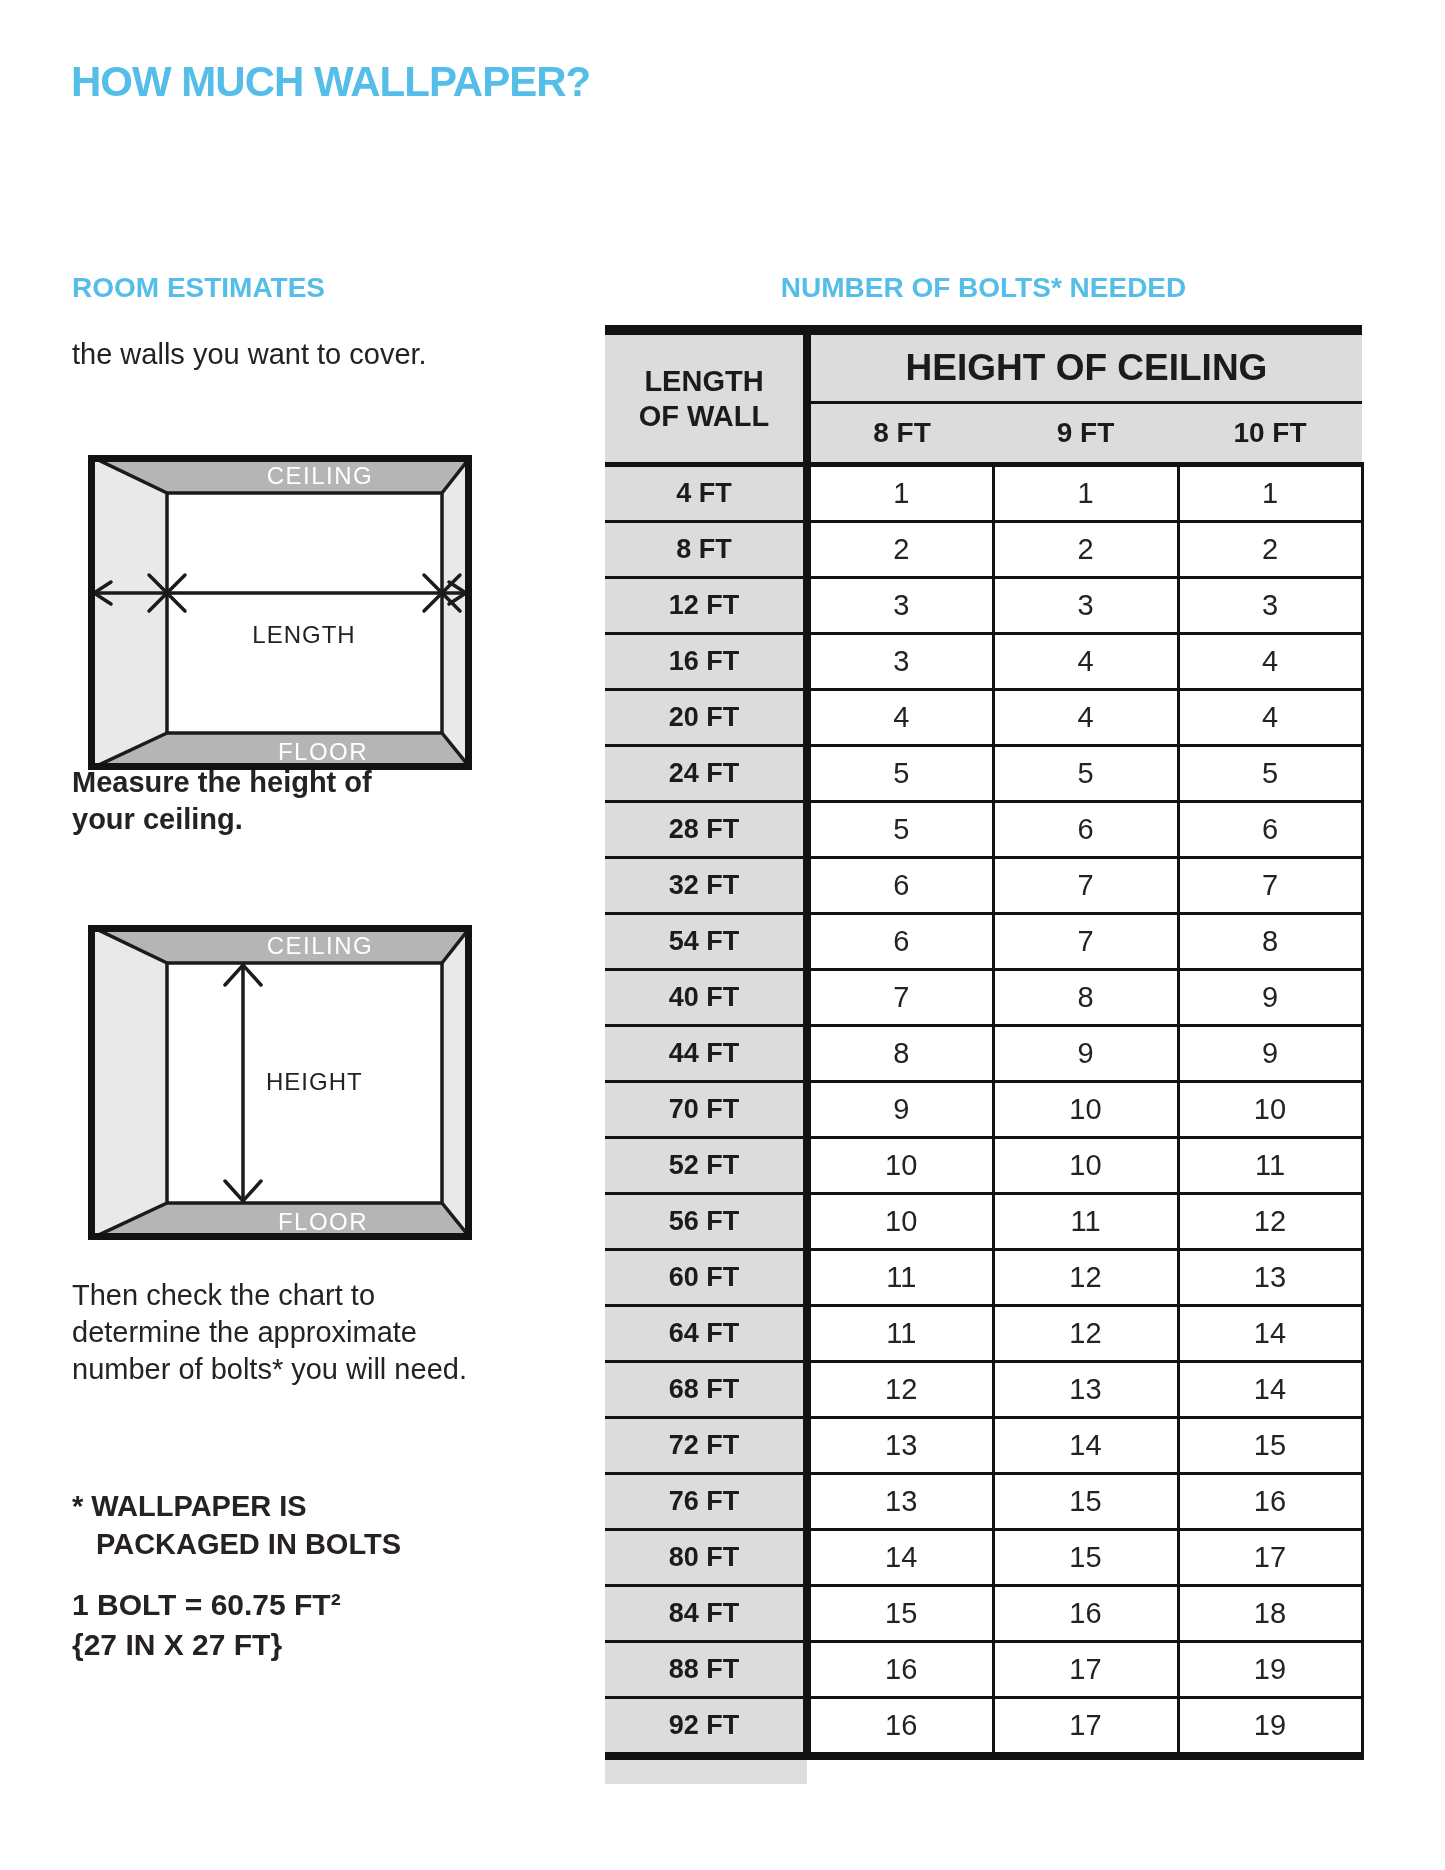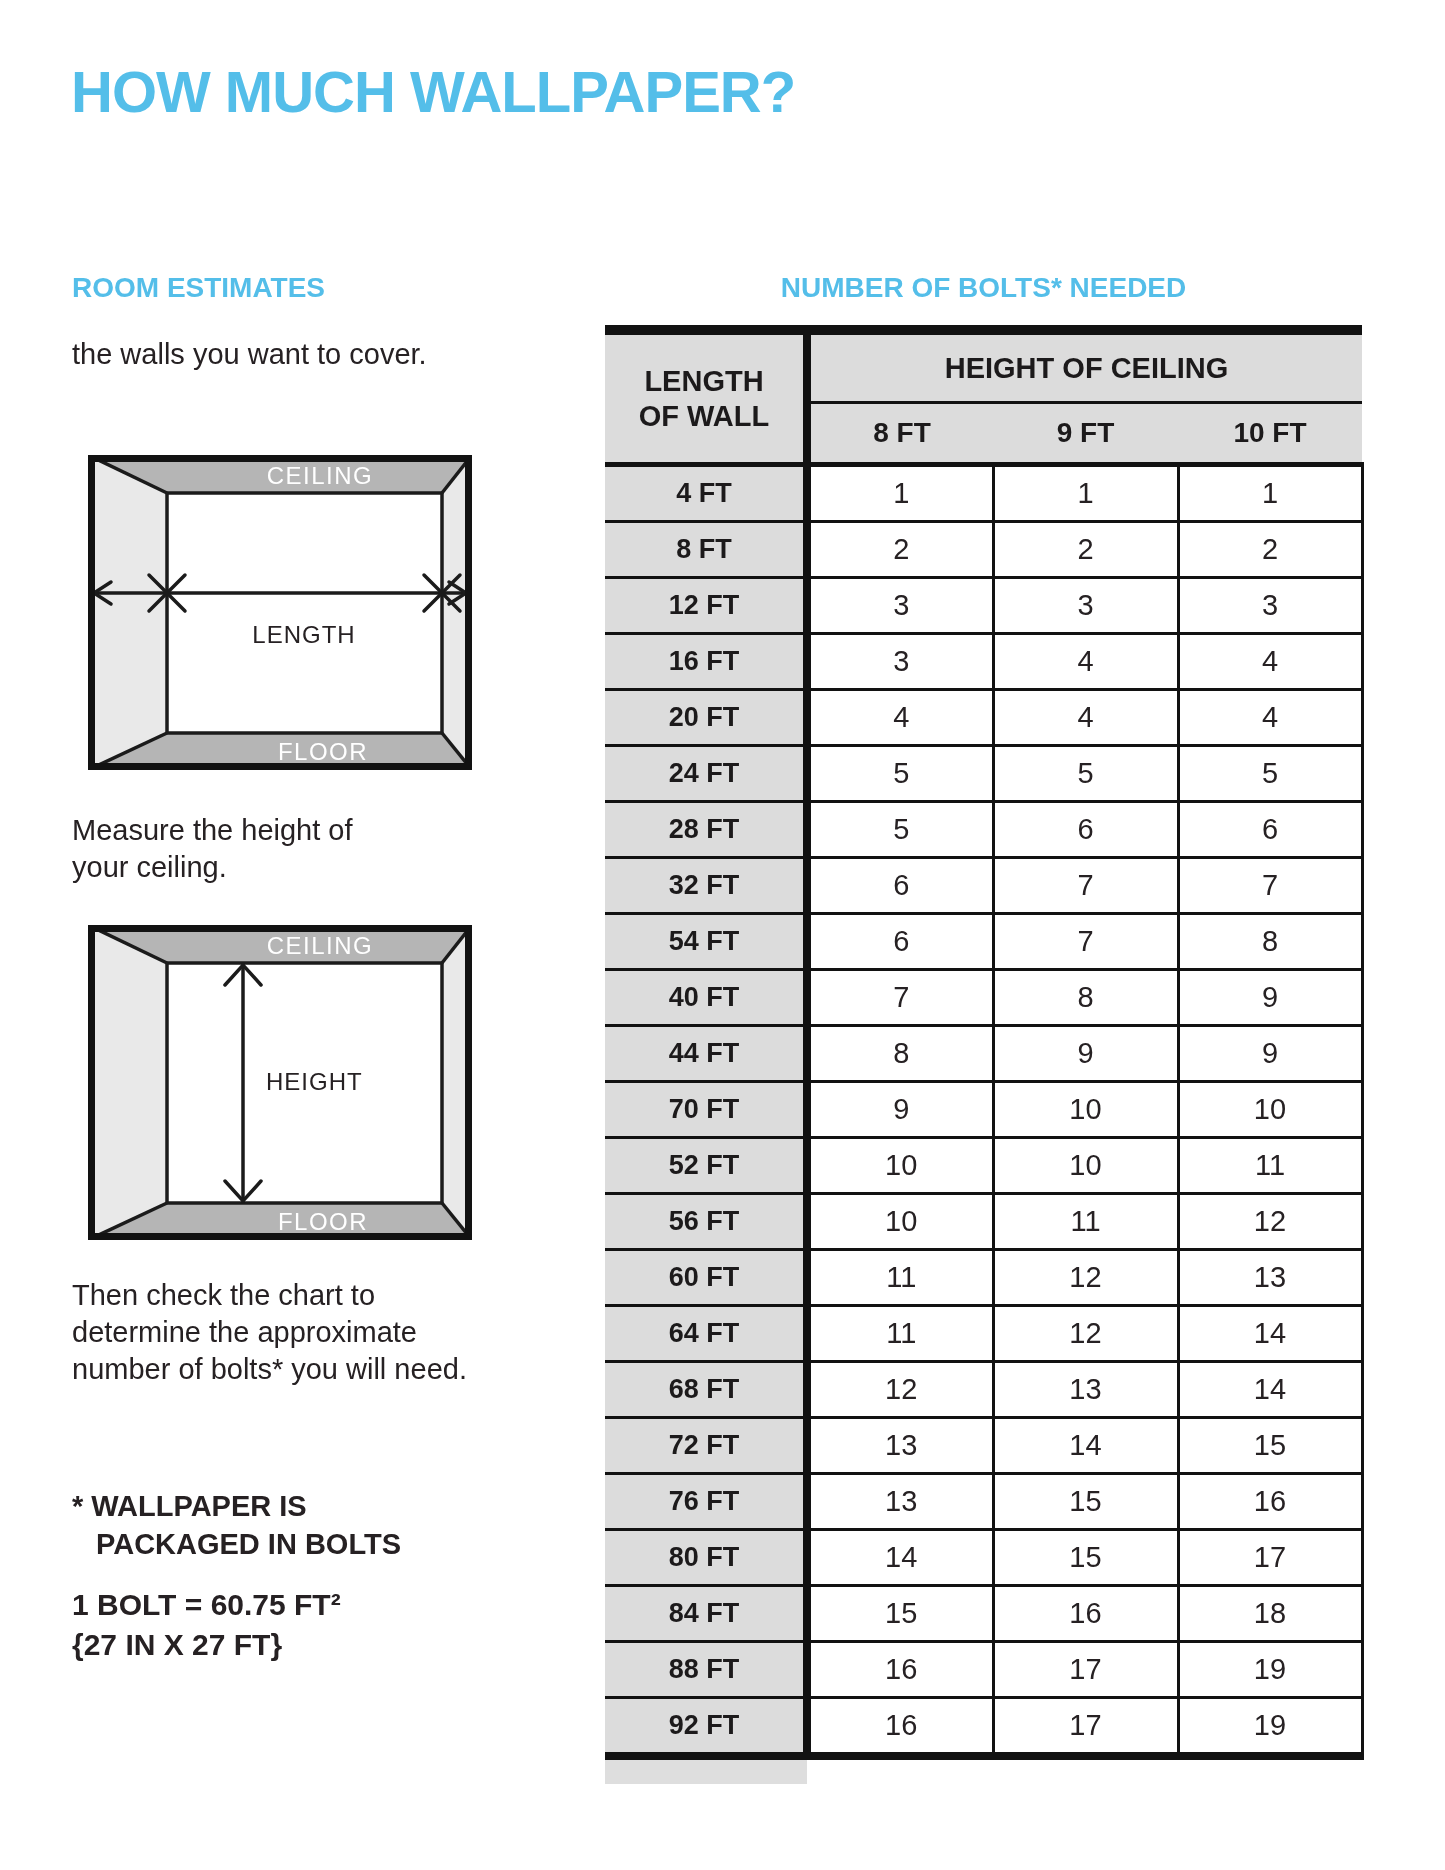--- a/index.html
+++ b/index.html
@@ -9,53 +9,53 @@
     --cellgray:#dcdcdc;
     --wallmid:#b5b5b5;
     --walllight:#e9e9e9;
   }
   html,body{margin:0;padding:0;background:#ffffff;}
   #canvas{
     position:relative;width:1445px;height:1870px;background:#ffffff;overflow:hidden;
     font-family:"Liberation Sans","DejaVu Sans",sans-serif;color:var(--ink);
   }
   .title{
-    position:absolute;left:71px;top:58px;font-size:58px;font-weight:bold;
+    position:absolute;left:71px;top:58px;font-size:42px;font-weight:bold;
     color:var(--accent);letter-spacing:-1px;white-space:nowrap;
   }
   .sec-heading{
     position:absolute;font-size:28px;font-weight:bold;color:var(--accent);
     letter-spacing:0px;white-space:nowrap;
   }
   #room-heading{left:72px;top:272px;}
   #bolts-heading{left:605px;top:272px;width:757px;text-align:center;}
   .para{position:absolute;left:72px;font-size:29px;line-height:37px;color:var(--ink);}
   #para-length{top:336px;}
-  #para-height{top:812px;}
+  #para-height{top:764px;font-weight:bold;}
   #para-chart{top:1277px;}
   .diagram{position:absolute;left:88px;width:384px;height:389px;}
   #diagram-length{top:455px;}
   #diagram-height{top:925px;}
   .diagram svg{display:block;}
   .dia-label-light{fill:#ffffff;font-size:24px;letter-spacing:1.5px;}
   .dia-label-dark{fill:var(--ink);font-size:24px;letter-spacing:1px;}
   .footnote{position:absolute;left:72px;top:1487px;font-size:29px;font-weight:bold;line-height:38px;}
   .footnote .l2{margin-left:24px;}
   .boltinfo{position:absolute;left:72px;top:1585px;font-size:30px;font-weight:bold;line-height:40px;}
   
   .table-wrap{position:absolute;left:605px;top:325px;}
   table{border-collapse:collapse;table-layout:fixed;border-top:10px solid var(--line);}
   col.c0{width:202px;} col.c1{width:186px;} col.c2{width:185px;} col.c3{width:184px;}
   th,td{padding:0;text-align:center;vertical-align:middle;}
   thead th{background:var(--cellgray);color:#1c1a1b;}
   th.corner{
     border-right:8px solid var(--line);border-bottom:5px solid var(--line);
     font-size:29px;font-weight:bold;line-height:35px;
   }
-  th.group{border-bottom:3px solid var(--line);height:66px;font-size:29px;font-weight:bold;}
+  th.group{border-bottom:3px solid var(--line);height:66px;font-size:37px;font-weight:bold;}
   thead tr.sub th{border-bottom:5px solid var(--line);height:58px;font-size:28px;font-weight:bold;}
   tbody th{
     background:var(--cellgray);border-right:8px solid var(--line);
     border-top:3px solid var(--line);border-bottom:3px solid var(--line);
     font-size:27px;font-weight:bold;height:53px;color:#1c1a1b;
   }
   tbody td{
     background:#ffffff;border:3px solid var(--line);
     font-size:29px;font-weight:normal;color:var(--ink);
   }

